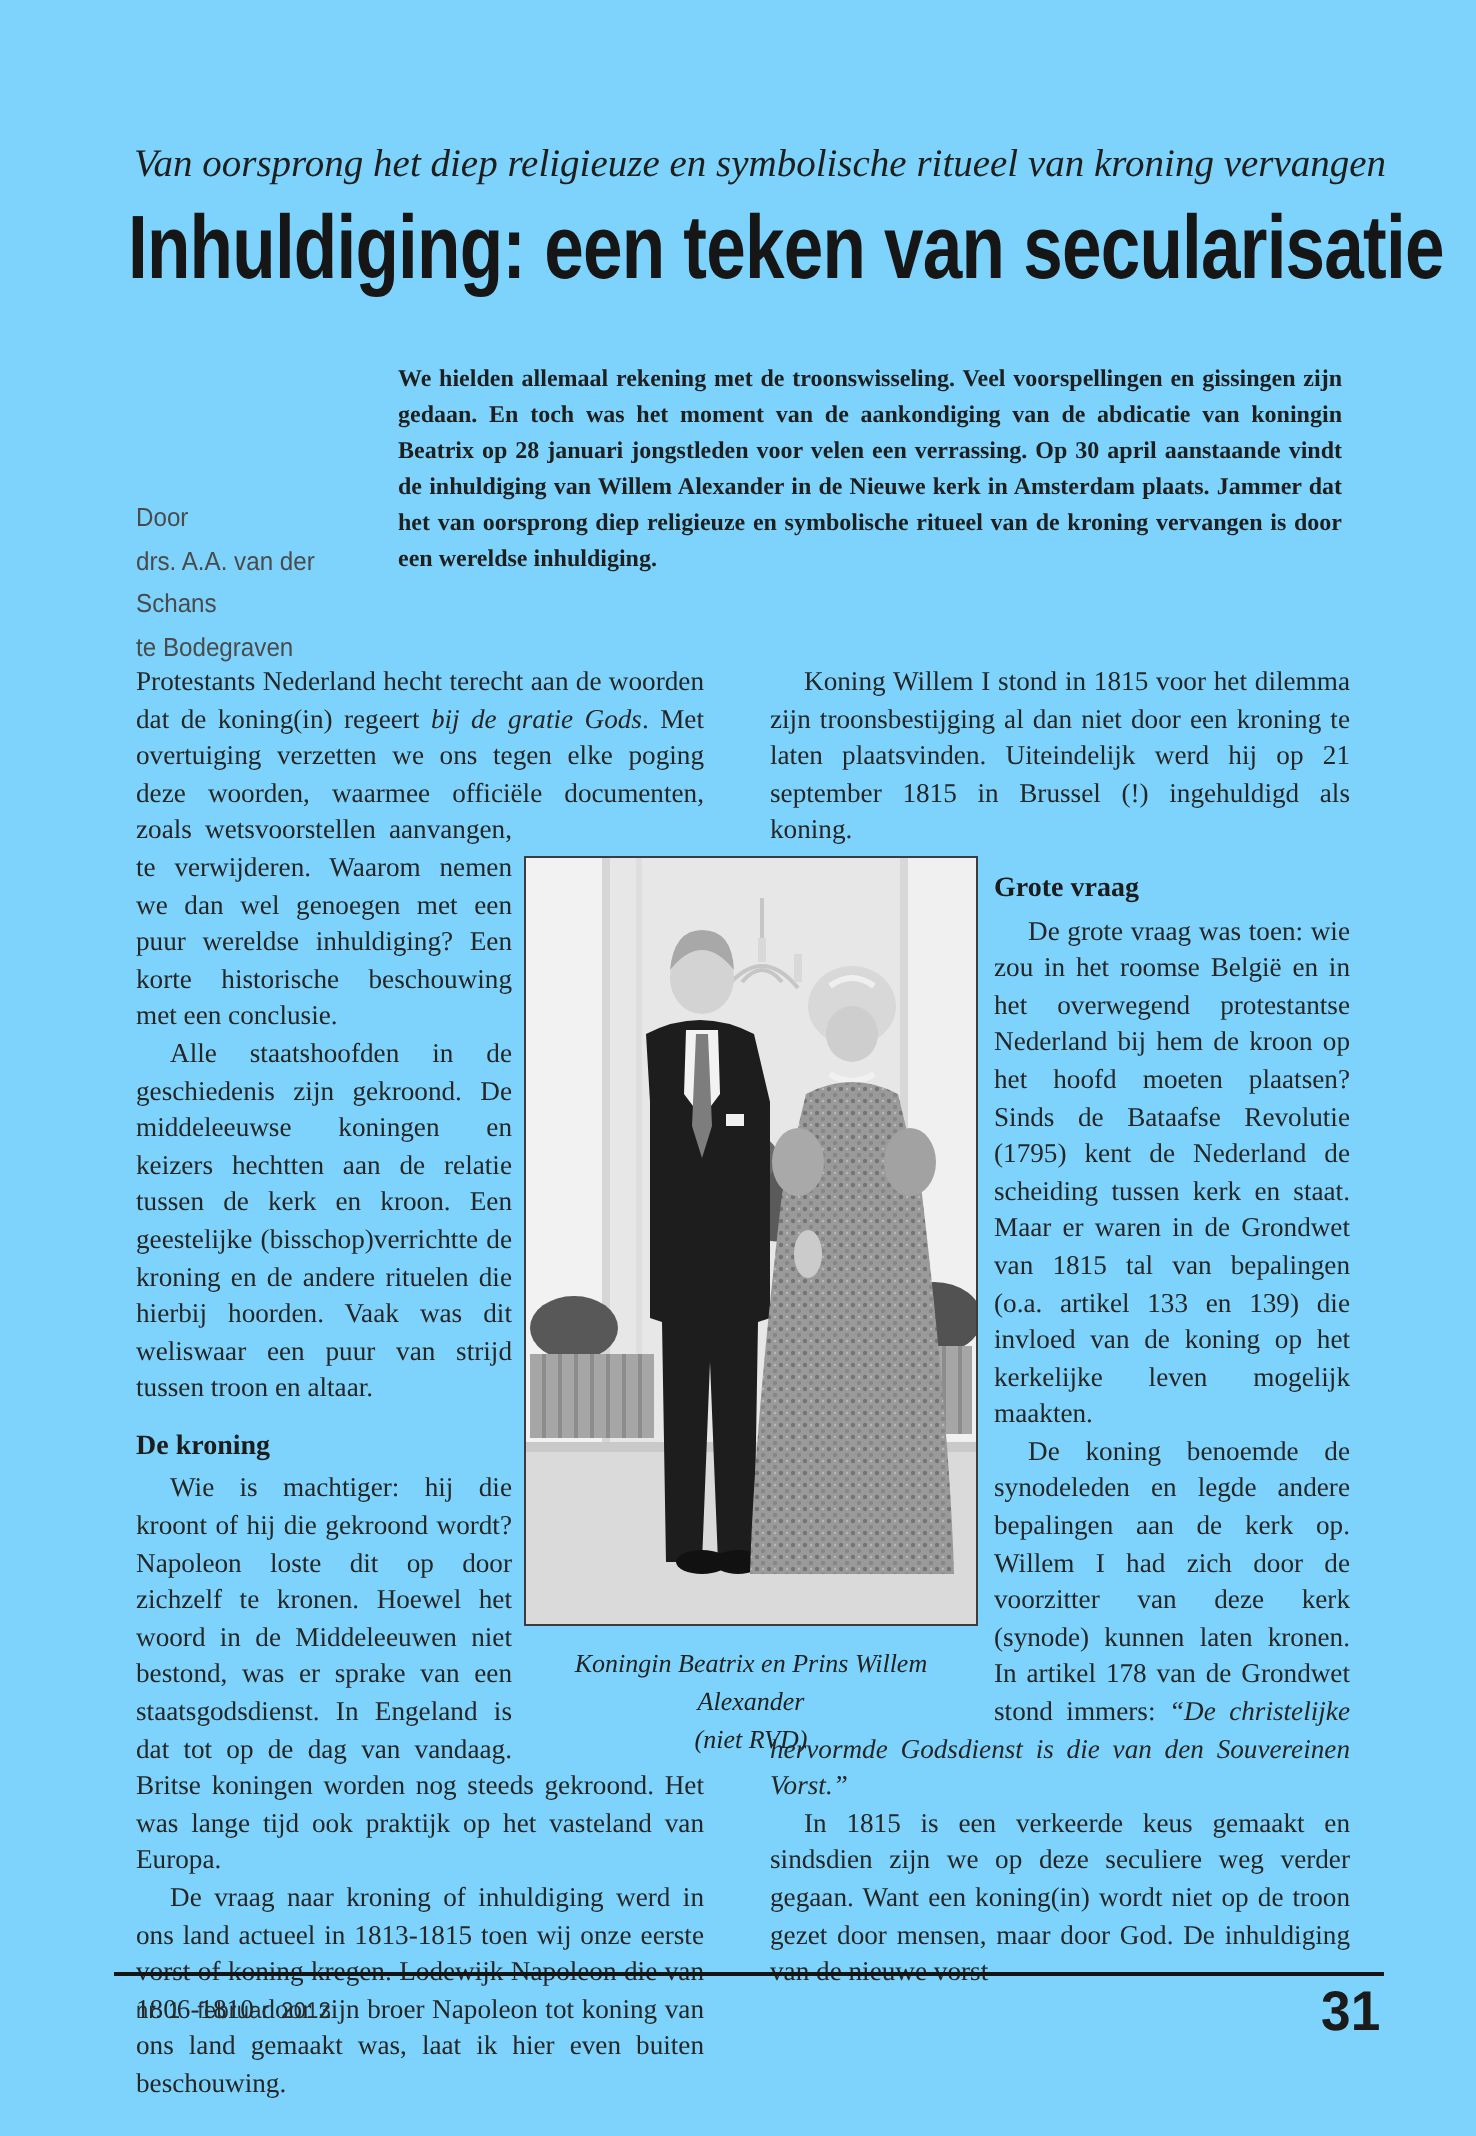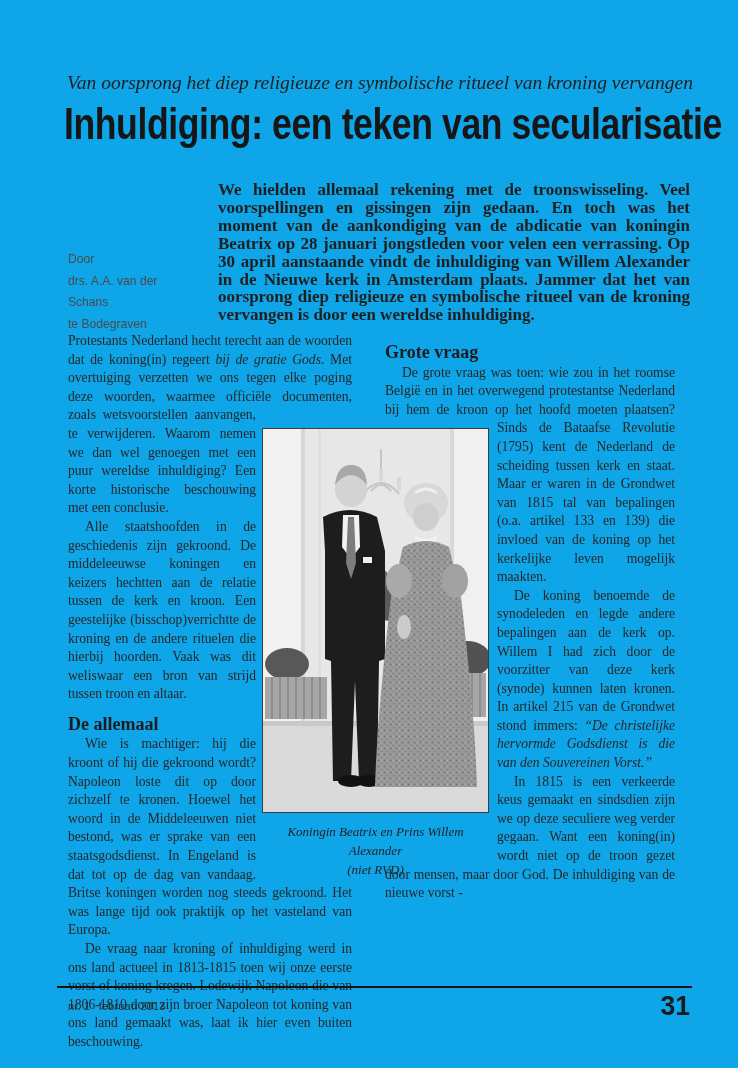--- a/index.html
+++ b/index.html
@@ -1,39 +1,39 @@
 <!DOCTYPE html>
 <html><head>
 <meta charset="utf-8">
 <style>
   html,body{margin:0;padding:0;background:#ffffff;}
-  .page{position:relative;width:738px;height:1068px;background:#0ea5e9;overflow:hidden;
+  .page{position:relative;width:738px;height:1068px;background:#7dd3fc;overflow:hidden;
         font-family:"Liberation Serif",serif;color:#2a2a2a;}
   
   .kicker{position:absolute;left:67px;top:72px;width:620px;
           font-style:italic;font-size:19.5px;color:#1e1e1e;white-space:nowrap;}
   .title{position:absolute;left:64px;top:98px;width:820px;
          font-family:"Liberation Sans",sans-serif;font-weight:bold;font-size:45px;
          color:#161616;transform:scaleX(0.79);transform-origin:left top;
          letter-spacing:-0.5px;white-space:nowrap;}
   
   .author{position:absolute;left:68px;top:248px;width:140px;
           font-family:"Liberation Sans",sans-serif;font-size:13px;line-height:21.5px;
           color:#4a4a4a;transform:scaleX(0.93);transform-origin:left top;}
-  .intro{position:absolute;left:218px;top:181px;width:472px;
-         font-weight:bold;font-size:17px;line-height:17.9px;
+  .intro{position:absolute;left:199px;top:181px;width:472px;
+         font-weight:bold;font-size:12px;line-height:17.9px;
          text-align:justify;color:#1f1f1f;}
   
   .col{position:absolute;top:332px;font-size:13.6px;line-height:18.6px;
        text-align:justify;color:#262626;}
   .col-left{left:68px;width:284px;}
   .col-right{left:385px;width:290px;}
   .col p{margin:0;}
   .col p.indent{text-indent:17px;}
-  .body-h{margin:11px 0 2px 0;font-size:18px;font-weight:bold;color:#1c1c1c;}
+  .body-h{margin:11px 0 2px 0;font-size:14px;font-weight:bold;color:#1c1c1c;}
   
   .cutL0{float:right;width:0;height:92px;}
   .cutL1{float:right;clear:right;width:96px;height:442px;}
   .cutR0{float:left;width:0;height:96px;}
   .cutR1{float:left;clear:left;width:112px;height:436px;}
   
   .photo-fig{position:absolute;left:262px;top:428px;width:227px;}
   .photo-box{width:225px;height:383px;border:1px solid #3c3c3c;background:#e9e9e9;}
   .photo-box svg{display:block;}
   .caption{margin-top:9px;text-align:center;font-style:italic;font-size:13px;
@@ -62,32 +62,33 @@
     <div>drs. A.A. van der Schans</div>
     <div>te Bodegraven</div>
   </div>
 
   <div class="intro">We hielden allemaal rekening met de troonswisseling. Veel voorspellingen en gissingen zijn gedaan. En toch was het moment van de aankondiging van de abdicatie van koningin Beatrix op 28 januari jongstleden voor velen een verrassing. Op 30 april aanstaande vindt de inhuldiging van Willem Alexander in de Nieuwe kerk in Amsterdam plaats. Jammer dat het van oorsprong diep religieuze en symbolische ritueel van de kroning vervangen is door een wereldse inhuldiging.</div>
 
   <div class="col col-left">
     <div class="cutL0"></div>
     <div class="cutL1"></div>
     <p><span>Protestants Nederland hecht terecht aan de woorden dat de koning(in) regeert </span><em>bij de gratie Gods</em><span>. Met overtuiging verzetten we ons tegen elke poging deze woorden, waarmee officiële documenten, zoals wetsvoorstellen aanvangen, te verwijderen. Waarom nemen we dan wel genoegen met een puur wereldse inhuldiging? Een korte historische beschouwing met een conclusie.</span></p>
-    <p class="indent">Alle staatshoofden in de geschiedenis zijn gekroond. De middeleeuwse koningen en keizers hechtten aan de relatie tussen de kerk en kroon. Een geestelijke (bisschop)verrichtte de kroning en de andere rituelen die hierbij hoorden. Vaak was dit weliswaar een bron van strijd tussen troon en altaar.</p>
-    <h3 class="body-h">De allemaal</h3>
+    <p class="indent">Alle staatshoofden in de geschiedenis zijn gekroond. De middeleeuwse koningen en keizers hechtten aan de relatie tussen de kerk en kroon. Een geestelijke (bisschop)verrichtte de kroning en de andere rituelen die hierbij hoorden. Vaak was dit weliswaar een puur van strijd tussen troon en altaar.</p>
+    <h3 class="body-h">De kroning</h3>
     <p class="indent">Wie is machtiger: hij die kroont of hij die gekroond wordt? Napoleon loste dit op door zichzelf te kronen. Hoewel het woord in de Middeleeuwen niet bestond, was er sprake van een staatsgodsdienst. In Engeland is dat tot op de dag van vandaag. Britse koningen worden nog steeds gekroond. Het was lange tijd ook praktijk op het vasteland van Europa.</p>
     <p class="indent">De vraag naar kroning of inhuldiging werd in ons land actueel in 1813-1815 toen wij onze eerste vorst of koning kregen. Lodewijk Napoleon die van 1806-1810 door zijn broer Napoleon tot koning van ons land gemaakt was, laat ik hier even buiten beschouwing.</p>
   </div>
 
   <div class="col col-right">
     <div class="cutR0"></div>
     <div class="cutR1"></div>
+    <p class="indent">Koning Willem I stond in 1815 voor het dilemma zijn troonsbestijging al dan niet door een kroning te laten plaatsvinden. Uiteindelijk werd hij op 21 september 1815 in Brussel (!) ingehuldigd als koning.</p>
     <h3 class="body-h">Grote vraag</h3>
     <p class="indent">De grote vraag was toen: wie zou in het roomse België en in het overwegend protestantse Nederland bij hem de kroon op het hoofd moeten plaatsen? Sinds de Bataafse Revolutie (1795) kent de Nederland de scheiding tussen kerk en staat. Maar er waren in de Grondwet van 1815 tal van bepalingen (o.a. artikel 133 en 139) die invloed van de koning op het kerkelijke leven mogelijk maakten.</p>
-    <p class="indent"><span>De koning benoemde de synodeleden en legde andere bepalingen aan de kerk op. Willem I had zich door de voorzitter van deze kerk (synode) kunnen laten kronen. In artikel 215 van de Grondwet stond immers: </span><em>“De christelijke hervormde Godsdienst is die van den Souvereinen Vorst.”</em></p>
+    <p class="indent"><span>De koning benoemde de synodeleden en legde andere bepalingen aan de kerk op. Willem I had zich door de voorzitter van deze kerk (synode) kunnen laten kronen. In artikel 178 van de Grondwet stond immers: </span><em>“De christelijke hervormde Godsdienst is die van den Souvereinen Vorst.”</em></p>
     <p class="indent">In 1815 is een verkeerde keus gemaakt en sindsdien zijn we op deze seculiere weg verder gegaan. Want een koning(in) wordt niet op de troon gezet door mensen, maar door God. De inhuldiging van de nieuwe vorst -</p>
   </div>
 
   <figure class="photo-fig" style="margin:0">
     <div class="photo-box">
       <svg width="225" height="383" viewBox="0 0 225 383" xmlns="http://www.w3.org/2000/svg">
         <defs>
           <pattern id="lace" width="6" height="6" patternUnits="userSpaceOnUse">
             <rect width="6" height="6" fill="#9a9a9a"></rect>
             <circle cx="1.5" cy="1.5" r="1.1" fill="#747474"></circle>

